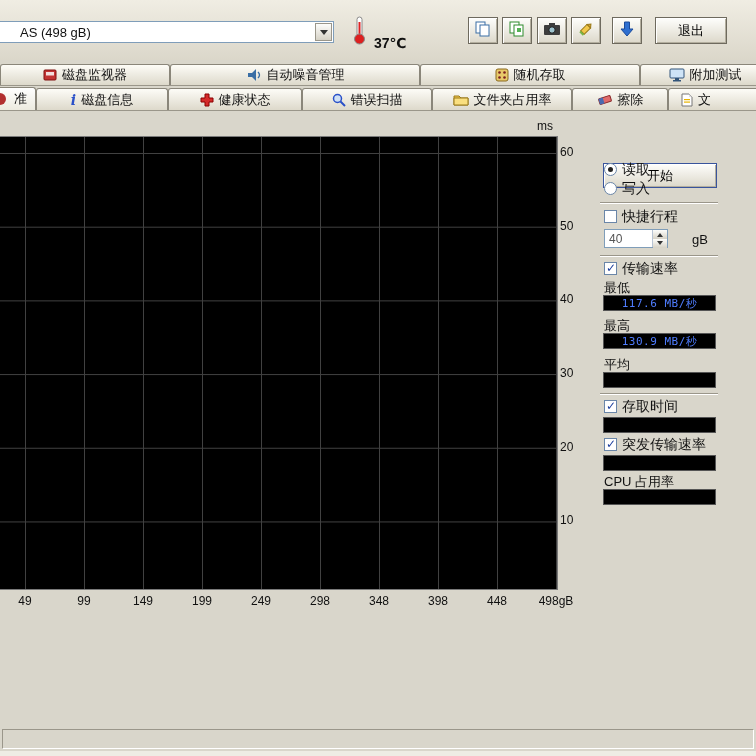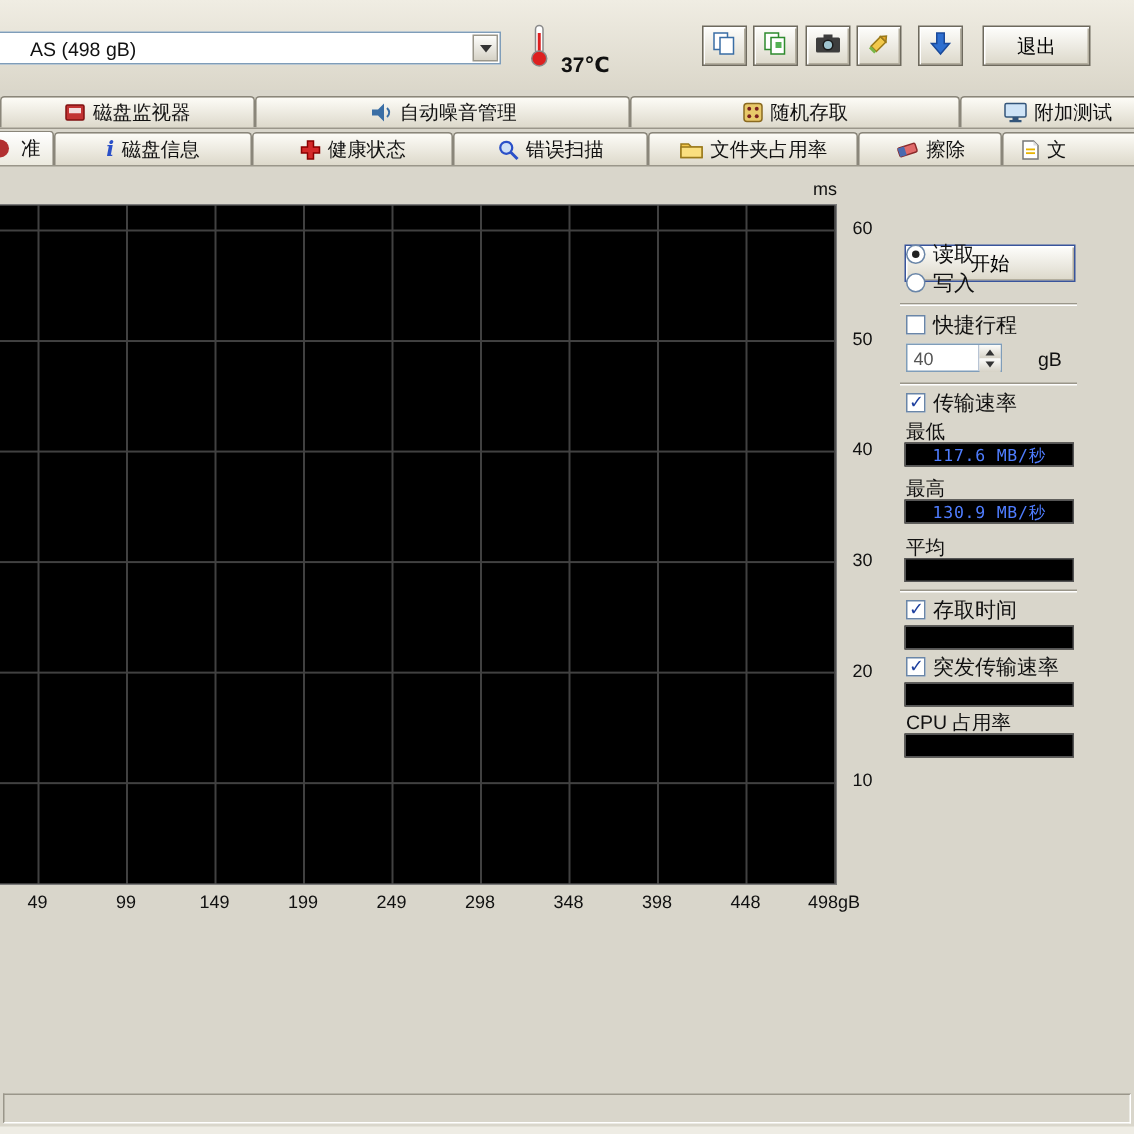--- a/index.html
+++ b/index.html
@@ -44,22 +44,22 @@
     color:#2a50c8; font-size:14px; line-height:12px; }
   
   .chart { position:absolute; left:0; top:136px; width:558px; height:454px;
     background-color:#000;
     background-image:
       linear-gradient(to right, #414141 1px, transparent 1px),
       linear-gradient(to bottom, #414141 1px, transparent 1px);
     background-size:59px 73.7px;
     background-position:25px 16px;
     border:1px solid #7a7a7a; border-left:none; }
-  .ytick { position:absolute; left:560px; width:30px; text-align:center; font-size:12px; }
-  .ms-label { position:absolute; left:532px; top:119px; width:26px; text-align:right; font-size:12px; }
+  .ytick { position:absolute; left:560px; width:30px; text-align:left; font-size:12px; }
+  .ms-label { position:absolute; left:532px; top:119px; width:26px; text-align:center; font-size:12px; }
   .xtick { position:absolute; top:594px; transform:translateX(-50%); font-size:12px; white-space:nowrap; }
   
   .start { position:absolute; left:603px; top:122px; width:114px; height:25px;
     background:linear-gradient(#fefefc,#dcd8ca); border:1px solid #39549c;
     box-shadow:inset 1px 1px 0 #fff, inset -1px -1px 0 #b3ae9e;
     font-size:13px; font-family:inherit; display:flex; align-items:center; justify-content:center; cursor:pointer;margin-top:41px; }
   .rowline { position:absolute; left:604px; display:flex; align-items:center; gap:5px; height:15px; font-size:14px; cursor:default;justify-content:space-between; }
   .radio { width:13px; height:13px; border-radius:50%; background:#fff; border:1px solid #6a86a8; position:relative; flex:none; }
   .radio.selected::after { content:""; position:absolute; left:3px; top:3px; width:5px; height:5px; border-radius:50%; background:#222; }
   .cb { width:13px; height:13px; background:#fff; border:1px solid #6a86a8; position:relative; flex:none; }

